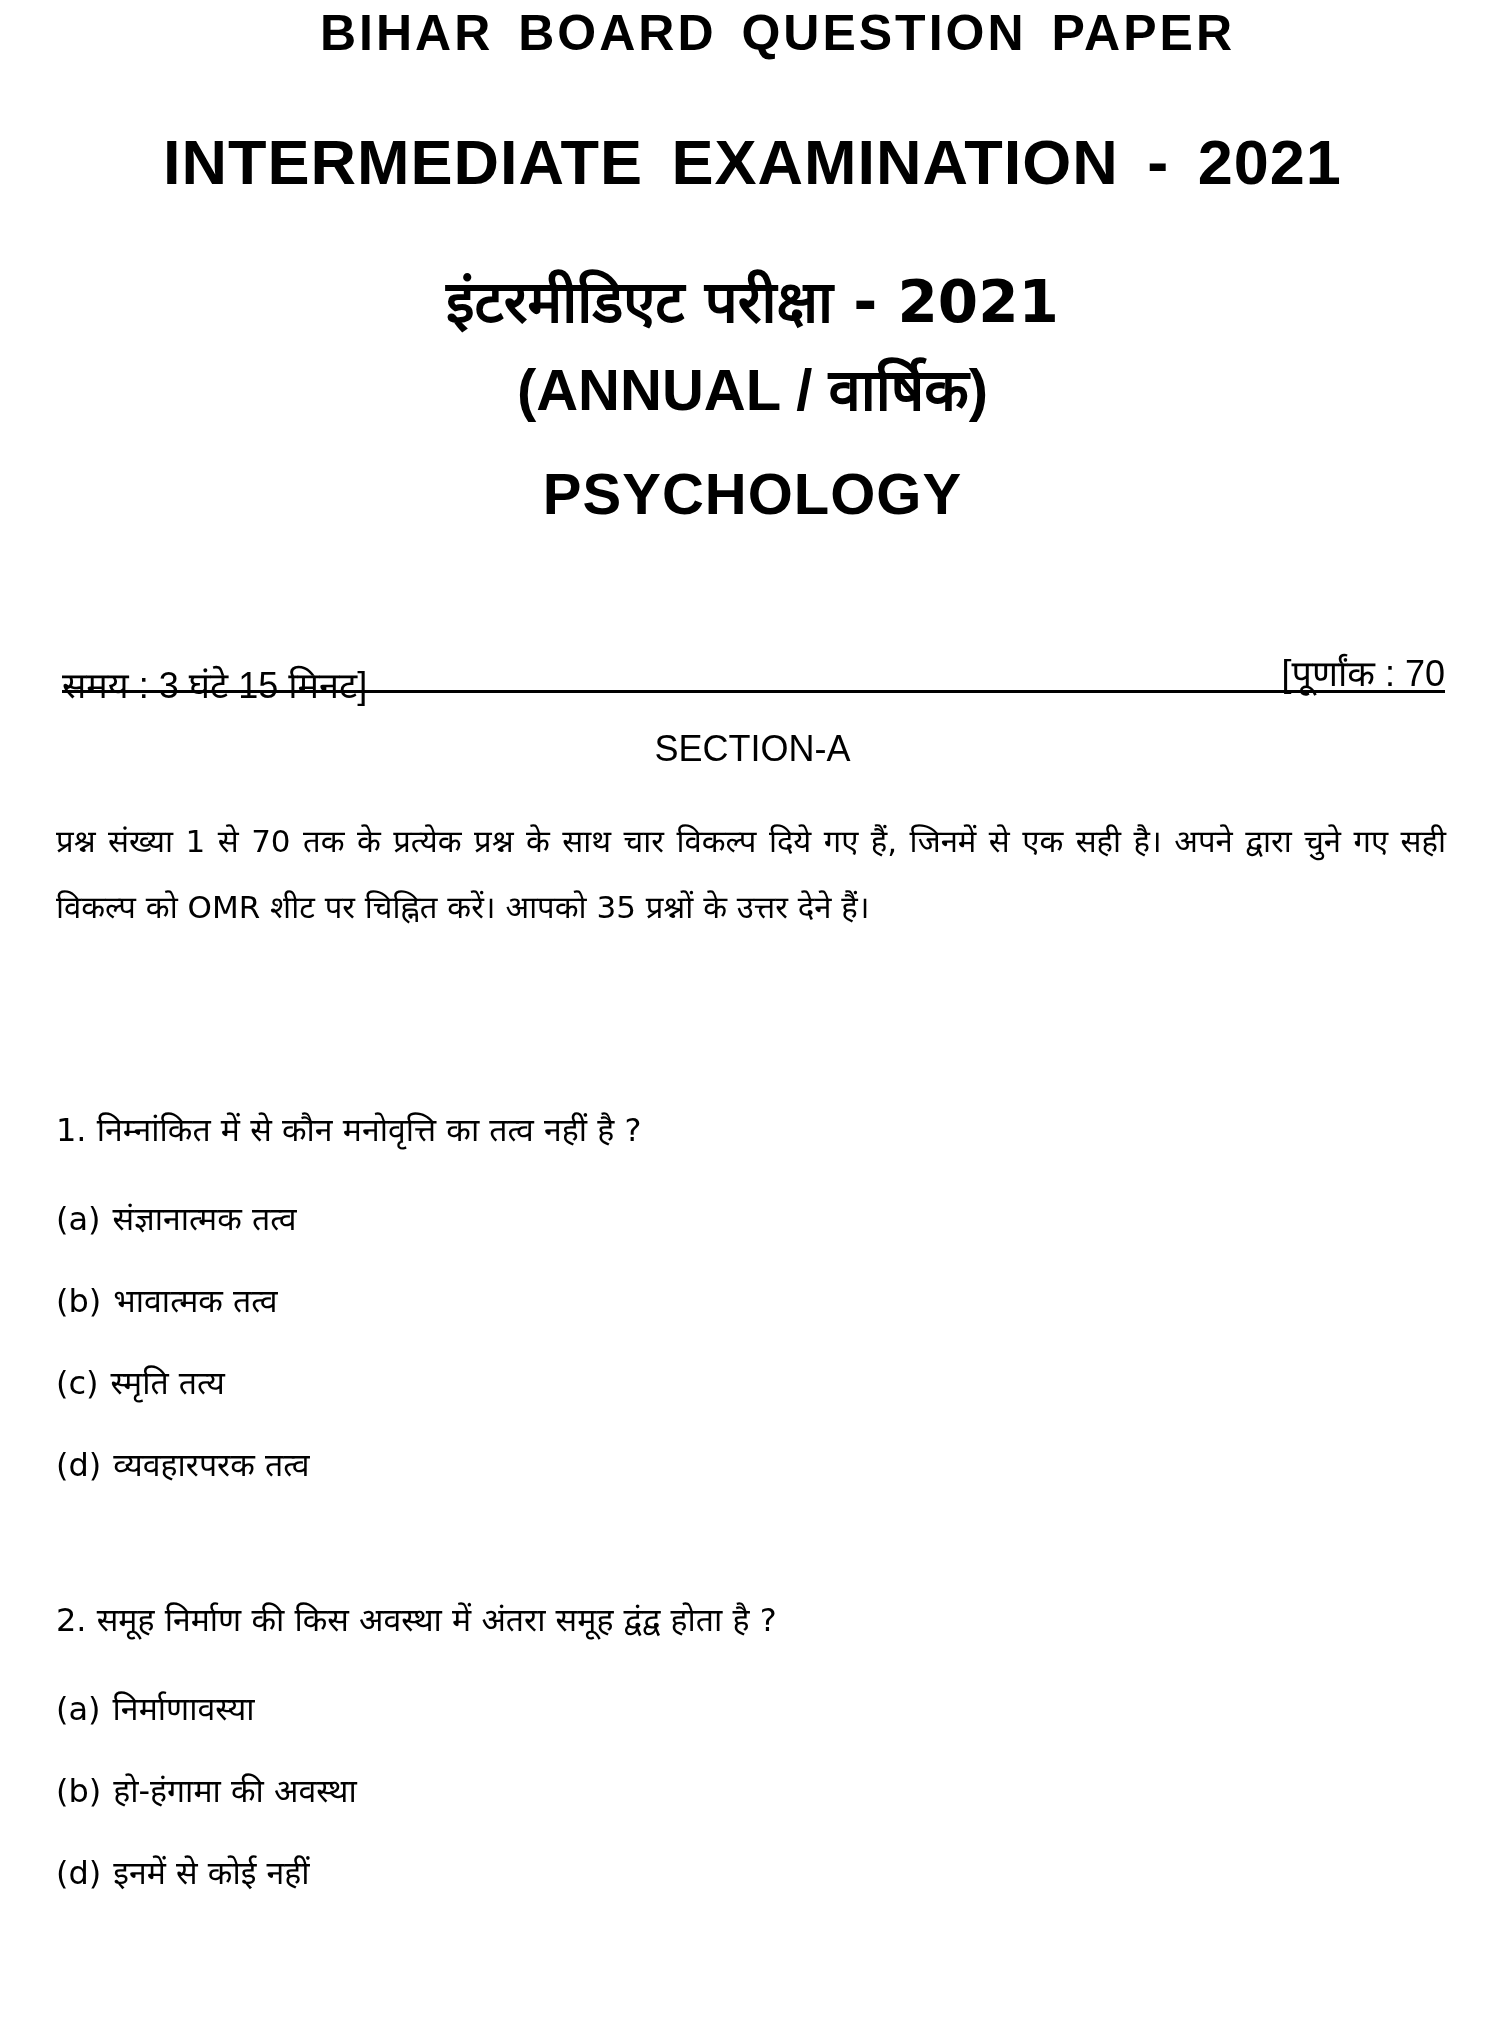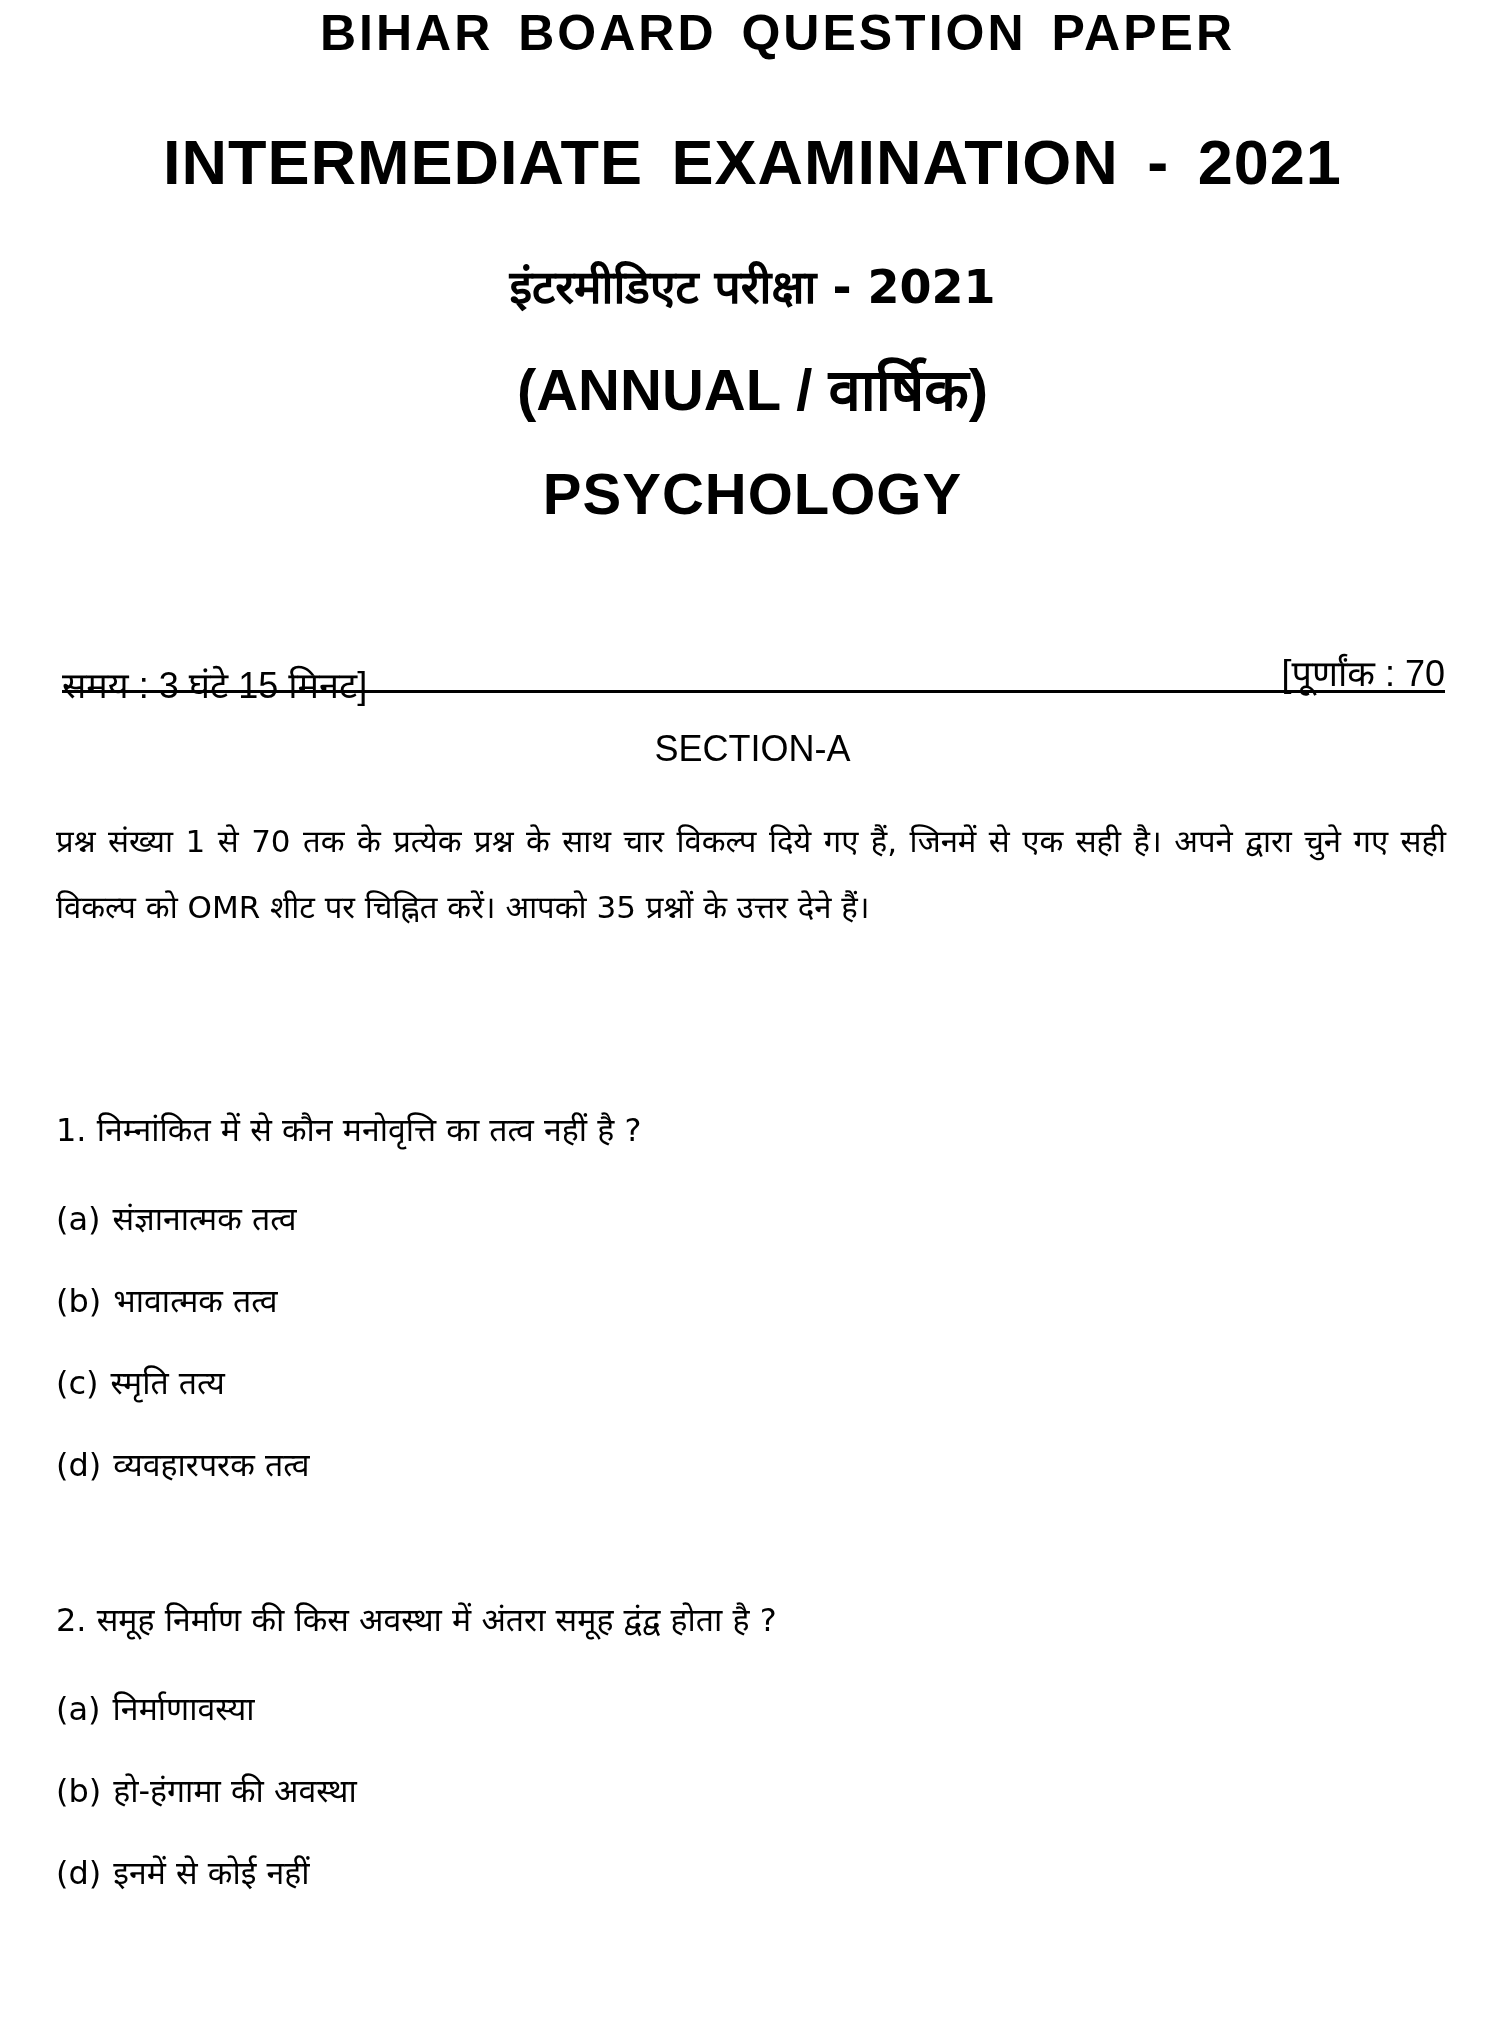--- a/index.html
+++ b/index.html
@@ -5,21 +5,21 @@
     html, body { margin: 0; padding: 0; background: #ffffff; }
     body {
       width: 1505px; height: 2034px; overflow: hidden; position: relative;
       color: #000000;
       font-family: "Liberation Sans", "DejaVu Sans", sans-serif;
     }
     .page { position: absolute; left: 0; top: 0; width: 1505px; height: 2034px; }
     .center { position: absolute; left: 0; width: 1505px; text-align: center; white-space: nowrap; }
     .h-board { top: 4px; font-size: 50px; font-weight: bold; letter-spacing: 3px; word-spacing: 8px; padding-left: 25px; }
     .h-exam { top: 126px; font-size: 63px; font-weight: bold; letter-spacing: 1px; word-spacing: 10px; }
-    .h-hindi { top: 254px; font-size: 46px; font-weight: bold; font-family: "DejaVu Sans", sans-serif; }
+    .h-hindi { top: 260px; font-size: 58px; font-weight: bold; font-family: "DejaVu Sans", sans-serif; }
     .h-annual { top: 348px; font-size: 58px; font-weight: bold; }
     .h-subject { top: 460px; font-size: 58px; font-weight: bold; letter-spacing: 1px; }
 
     .meta-row {
       position: absolute; left: 62px; width: 1383px; top: 648px; height: 42px;
       border-bottom: 3px solid #000;
       font-size: 36px; white-space: nowrap;
     }
     .meta-left { position: absolute; left: 0; top: 12px; }
     .meta-right { position: absolute; right: 0; top: 0; }

